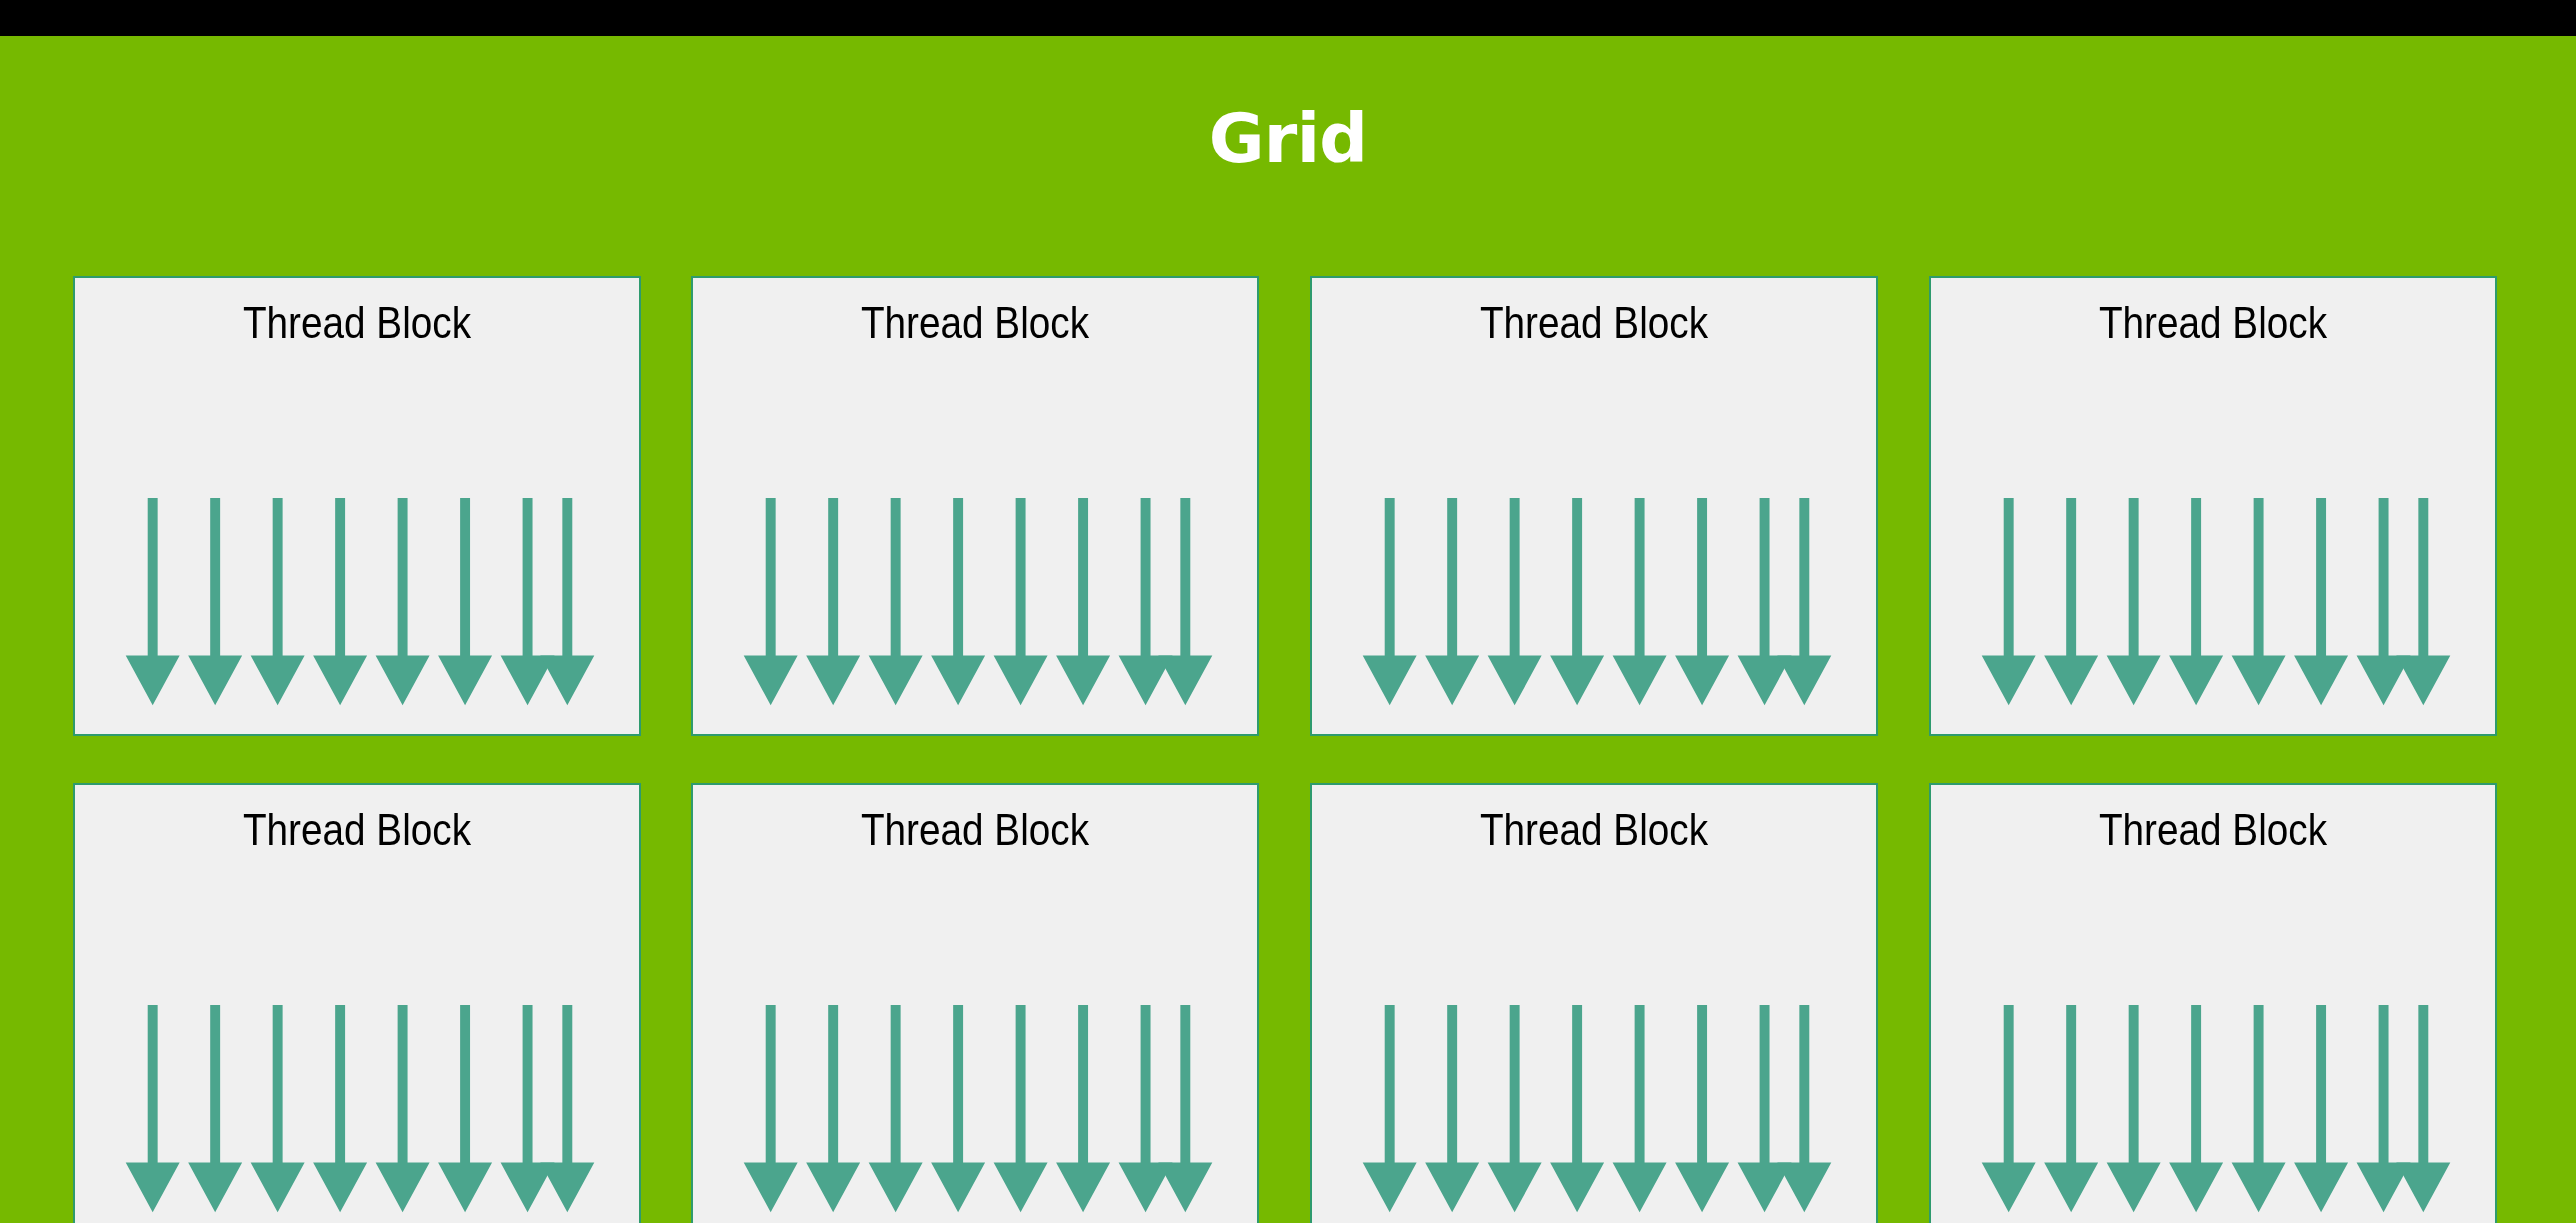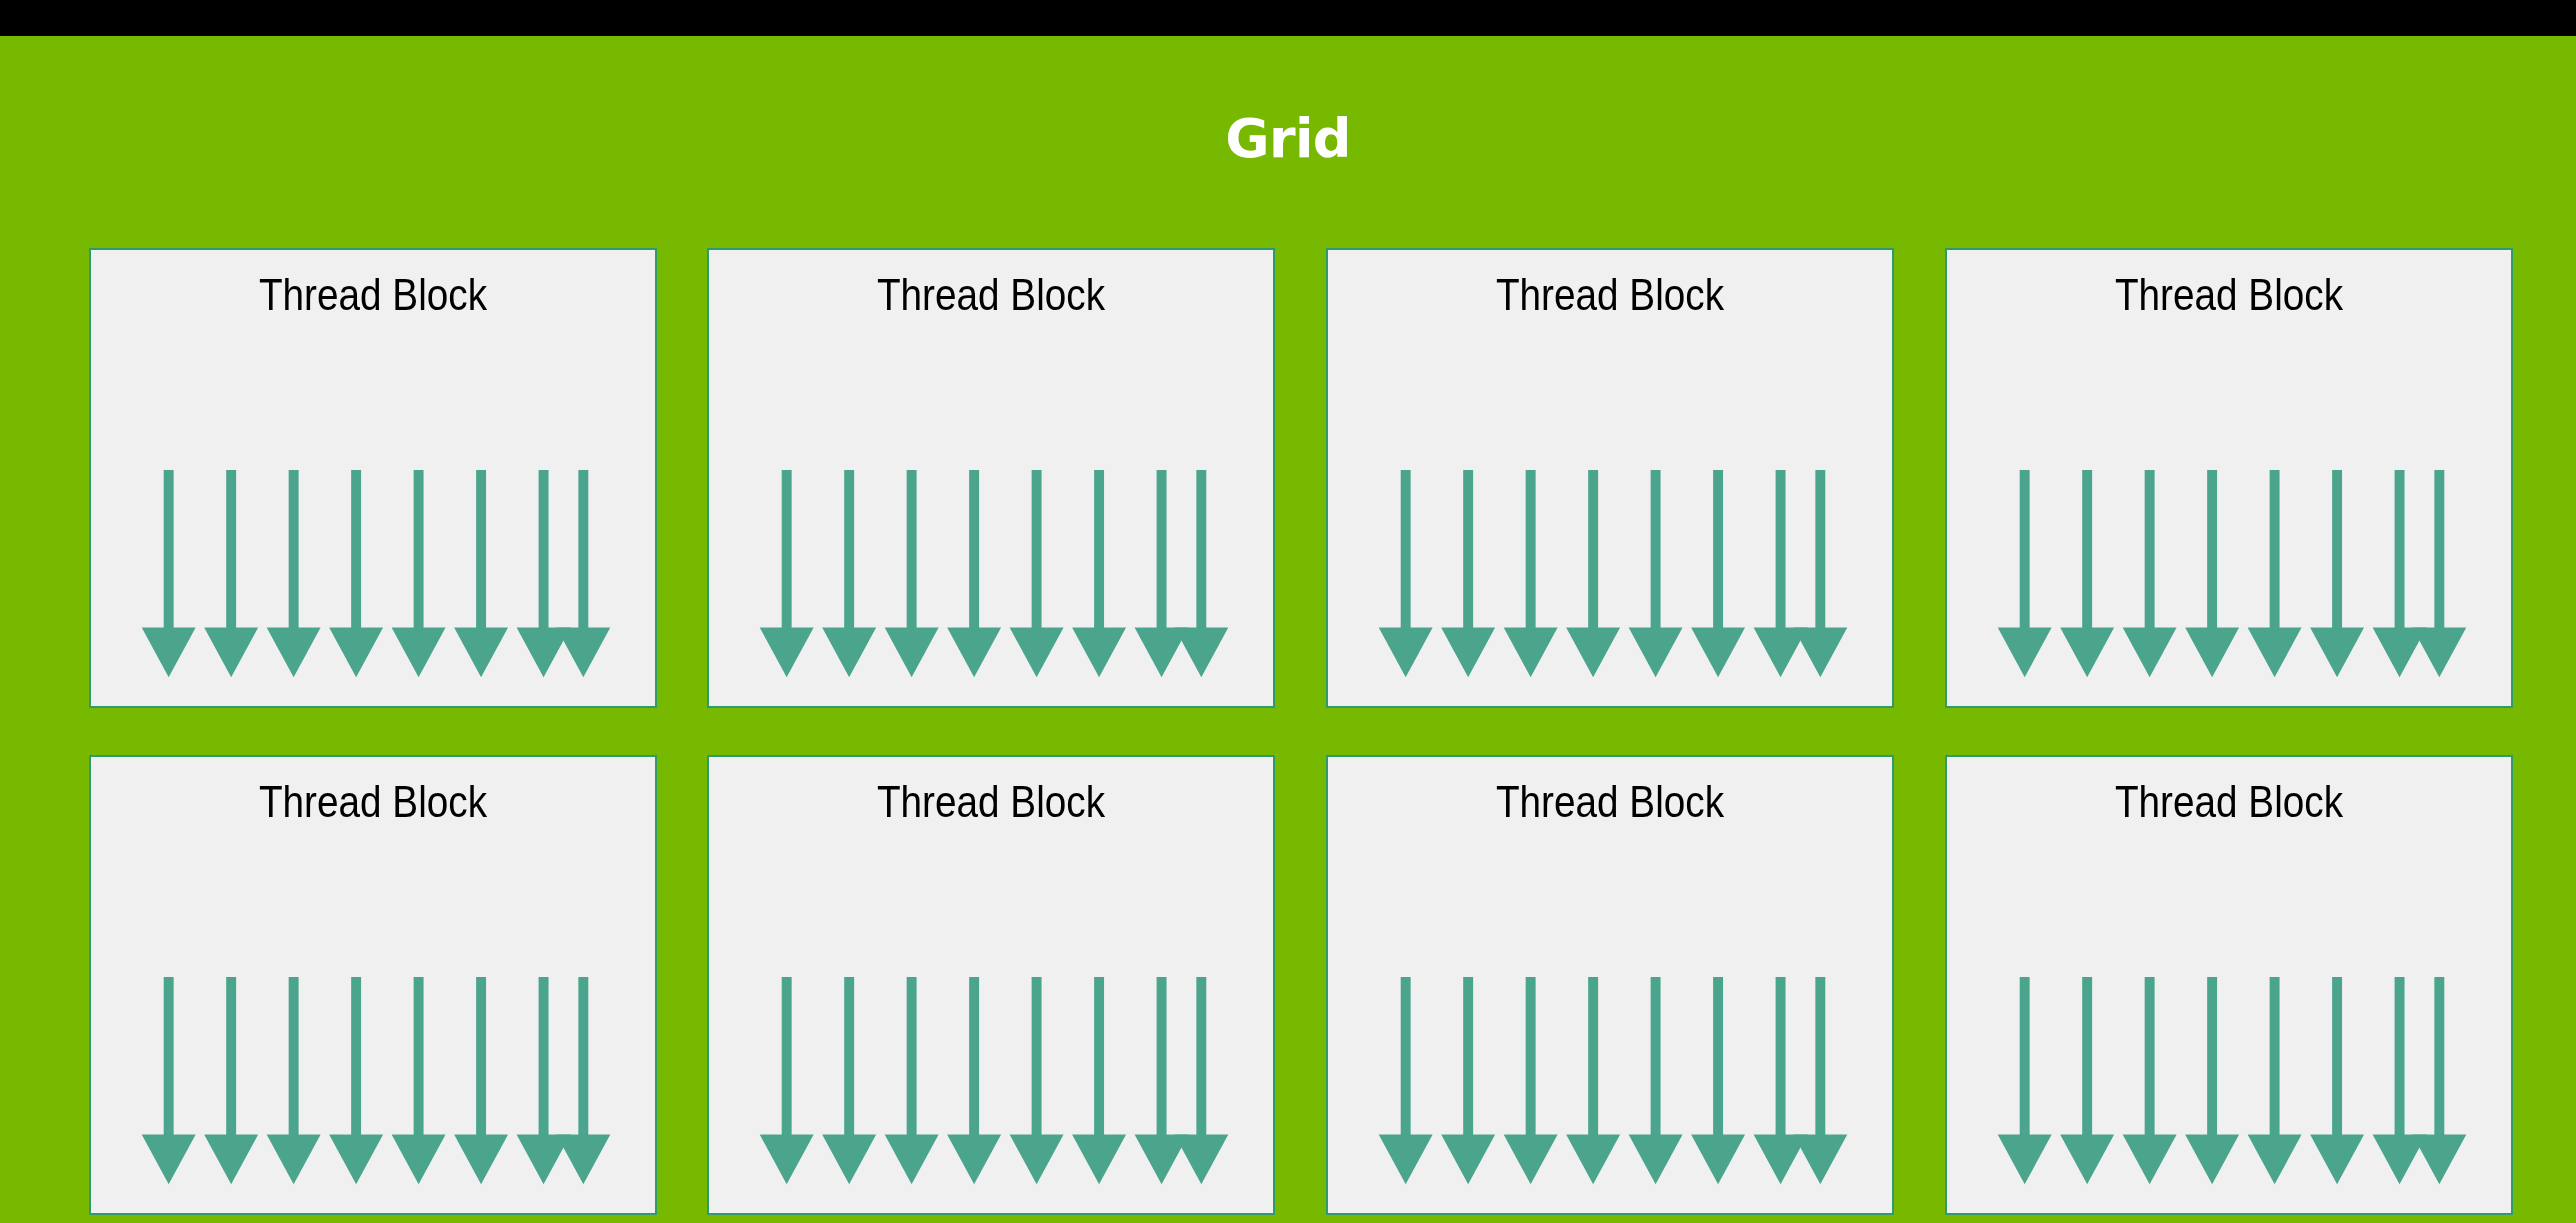--- a/index.html
+++ b/index.html
@@ -45,40 +45,41 @@
   
   #grid-title {
     position: absolute;
     left: 0;
     top: 46px;
     width: 2576px;
     text-align: center;
     color: #ffffff;
     font-family: "DejaVu Sans", sans-serif;
     font-weight: bold;
-    font-size: 54px;
+    font-size: 68px;
     line-height: 114px;
     letter-spacing: -0.7px;
     white-space: nowrap;
   }
 
   
   #blocks-area {
     position: absolute;
     left: 73px;
     top: 212px;
     width: 2424px;
     height: 969px;
   }
 
   .block-row {
     position: absolute;
-    left: 16px;
+    left: 0;
     width: 2424px;
     height: 342px;
+    margin-top: 28px;
   }
   .block-row.row-0 { top: 0px; }
   .block-row.row-1 { top: 507px; }
 
   .thread-block {
     position: absolute;
     top: 0;
     width: 568px;
     height: 460px;
     background: #f0f0f0;

